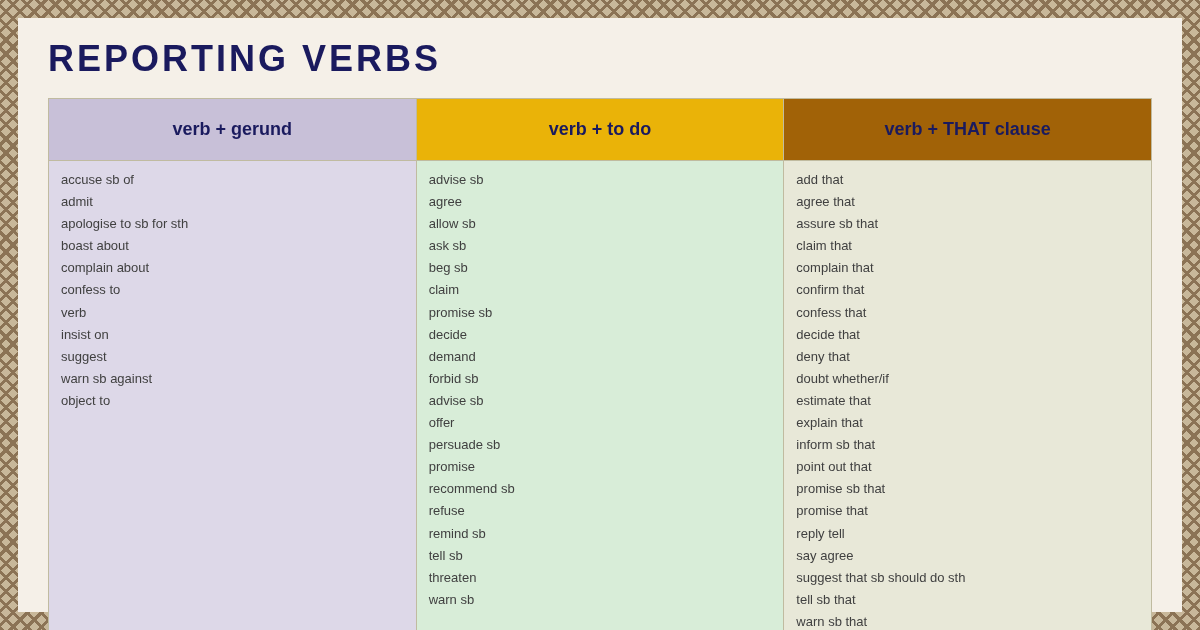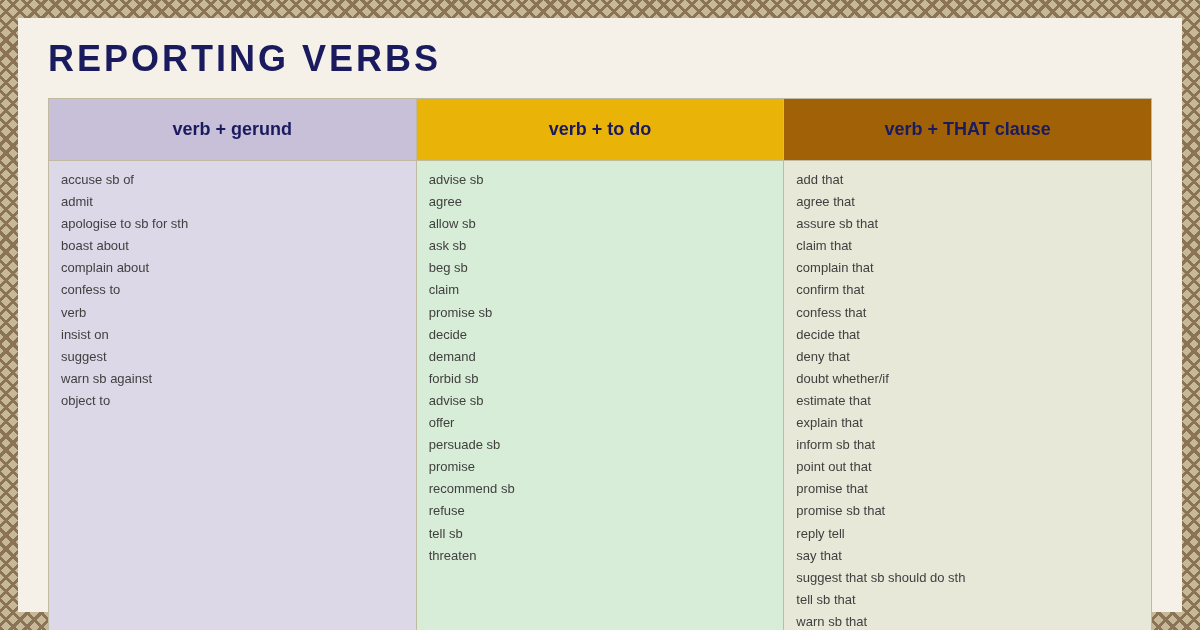--- a/index.html
+++ b/index.html
@@ -132,46 +132,48 @@
           <span class="col-item">promise sb</span>
           <span class="col-item">decide</span>
           <span class="col-item">demand</span>
           <span class="col-item">forbid sb</span>
           <span class="col-item">advise sb</span>
           <span class="col-item">offer</span>
           <span class="col-item">persuade sb</span>
           <span class="col-item">promise</span>
           <span class="col-item">recommend sb</span>
           <span class="col-item">refuse</span>
+          <span class="col-item">remind sb</span>
           <span class="col-item">tell sb</span>
           <span class="col-item">threaten</span>
+          <span class="col-item">warn sb</span>
         </div>
     </div>
 
     <div class="col col-3">
       <div class="col-header">verb + THAT clause</div>
       <div class="col-body">
           <span class="col-item">add that</span>
           <span class="col-item">agree that</span>
           <span class="col-item">assure sb that</span>
           <span class="col-item">claim that</span>
           <span class="col-item">complain that</span>
           <span class="col-item">confirm that</span>
           <span class="col-item">confess that</span>
           <span class="col-item">decide that</span>
           <span class="col-item">deny that</span>
           <span class="col-item">doubt whether/if</span>
           <span class="col-item">estimate that</span>
           <span class="col-item">explain that</span>
           <span class="col-item">inform sb that</span>
           <span class="col-item">point out that</span>
+          <span class="col-item">promise sb that</span>
           <span class="col-item">promise that</span>
-          <span class="col-item">promise sb that</span>
           <span class="col-item">reply tell</span>
-          <span class="col-item">say that</span>
+          <span class="col-item">say agree</span>
           <span class="col-item">suggest that sb should do sth</span>
           <span class="col-item">tell sb that</span>
           <span class="col-item">warn sb that</span>
         </div>
     </div>
 
   </div>
 </div>
 
 </body></html>

